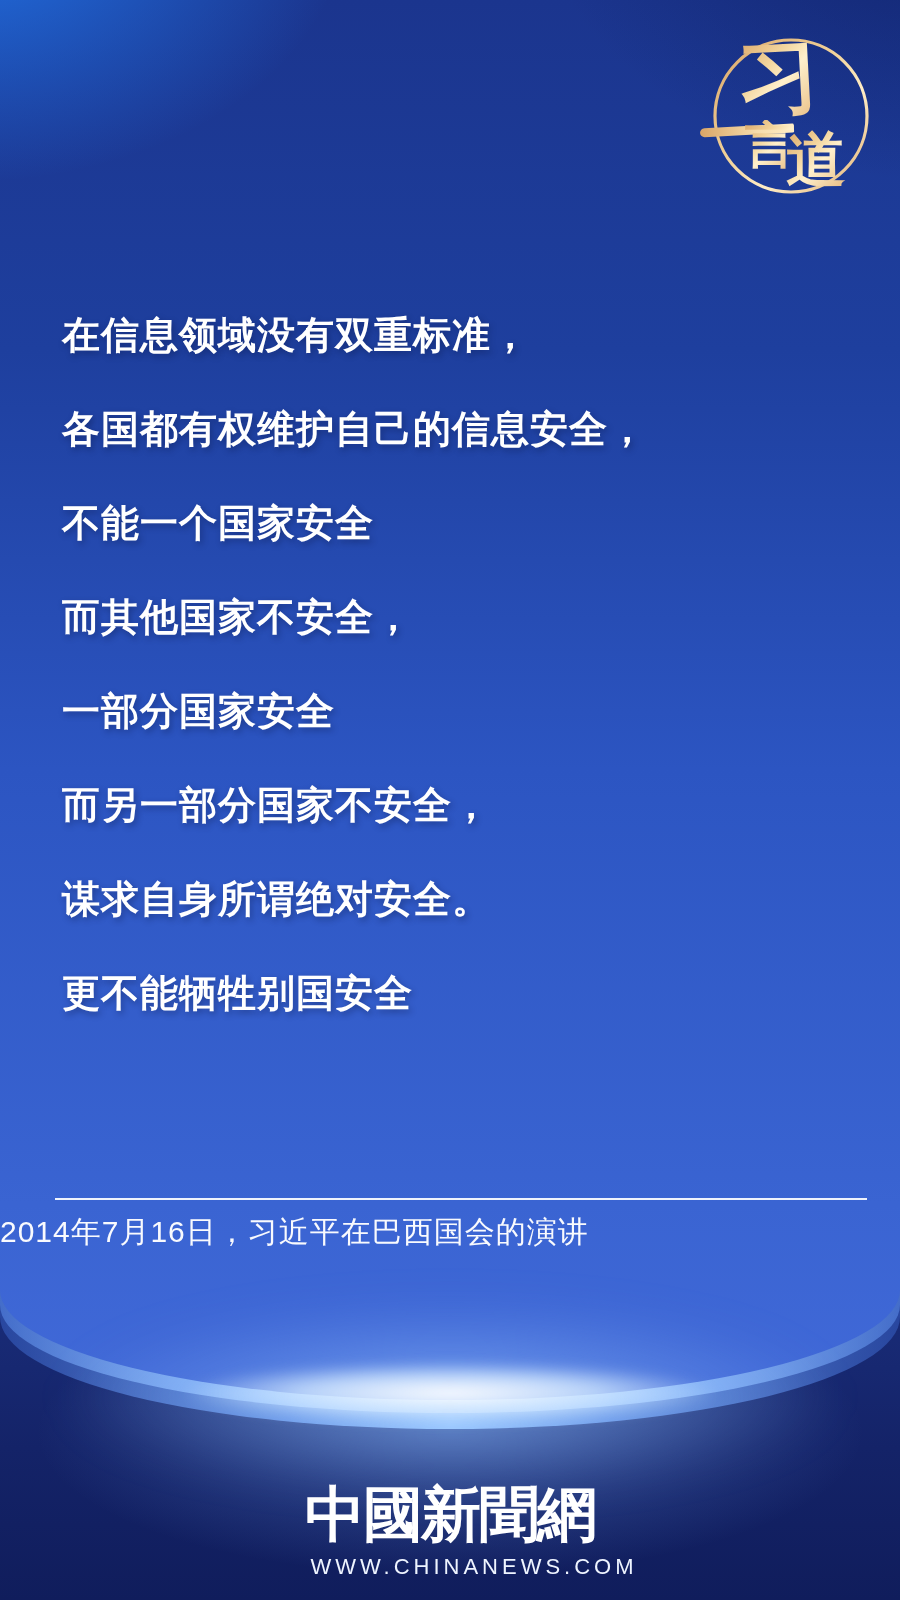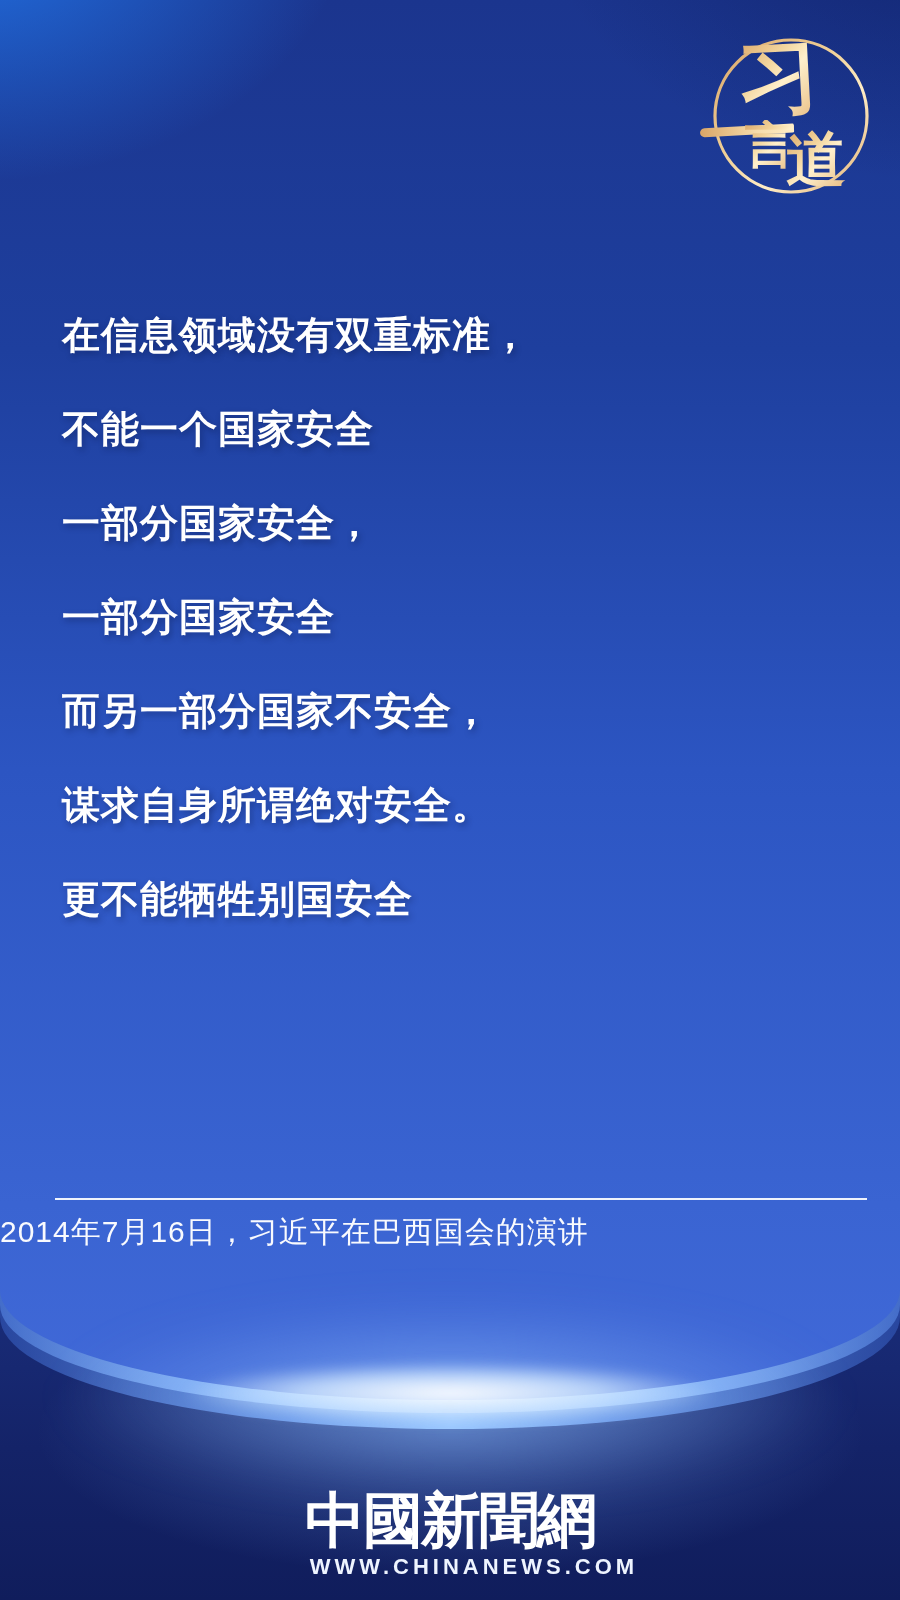--- a/index.html
+++ b/index.html
@@ -61,21 +61,21 @@
 
   
   .divider{position:absolute;left:55px;top:1198px;width:812px;height:2px;background:rgba(255,255,255,.92);}
   .citation{position:absolute;left:0;top:1212px;width:900px;text-align:left;
     font-size:30px;line-height:40px;color:rgba(255,255,255,.97);letter-spacing:1px;}
 
   
   .footer{position:absolute;left:0;bottom:20px;width:900px;text-align:center;z-index:6;}
   .cns-logo{font-size:60px;line-height:66px;font-weight:700;color:#ffffff;letter-spacing:-2px;
     font-family:"Liberation Serif","DejaVu Serif",serif;}
-  .cns-url{font-size:22px;line-height:26px;font-weight:700;color:#eef4ff;letter-spacing:4px;padding-left:48px;}
+  .cns-url{margin-top:6px;font-size:22px;line-height:26px;font-weight:400;color:#eef4ff;letter-spacing:4px;padding-left:48px;}
 </style>
 </head>
 <body>
 
 <div class="poster">
 
   <div class="band band2"></div>
   <div class="band band1"></div>
 
   <div class="hero">
@@ -93,22 +93,23 @@
         <circle cx="91" cy="78" r="76" fill="none" stroke="url(#goldStroke)" stroke-width="3.2"></circle>
       </svg>
       <span class="ch xi gold-text">习</span>
       <div class="stroke"></div>
       <span class="ch yan gold-text">言</span>
       <span class="ch dao gold-text">道</span>
     </div>
 
     <div class="quote">
       <div class="quote-line">在信息领域没有双重标准，</div>
+      <div class="quote-line">各国都有权维护自己的信息安全，</div>
       <div class="quote-line">不能一个国家安全</div>
-      <div class="quote-line">一部分国家安全，</div>
+      <div class="quote-line">而其他国家不安全，</div>
       <div class="quote-line">一部分国家安全</div>
       <div class="quote-line">而另一部分国家不安全，</div>
       <div class="quote-line">谋求自身所谓绝对安全。</div>
       <div class="quote-line">更不能牺牲别国安全</div>
     </div>
 
     <div class="divider"></div>
     <div class="citation">2014年7月16日，习近平在巴西国会的演讲</div>
   </div>
 

